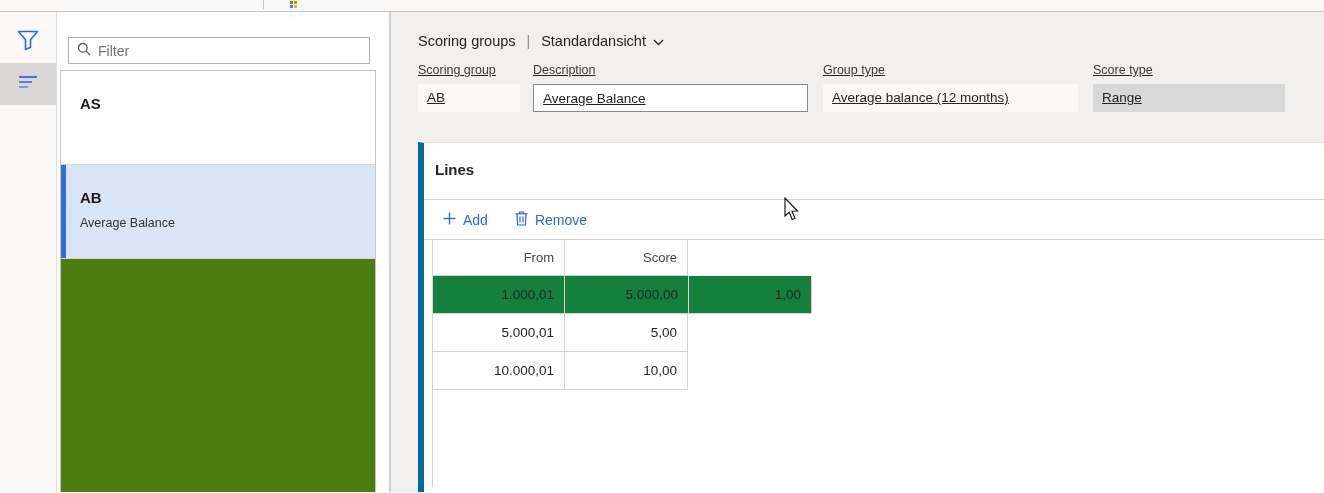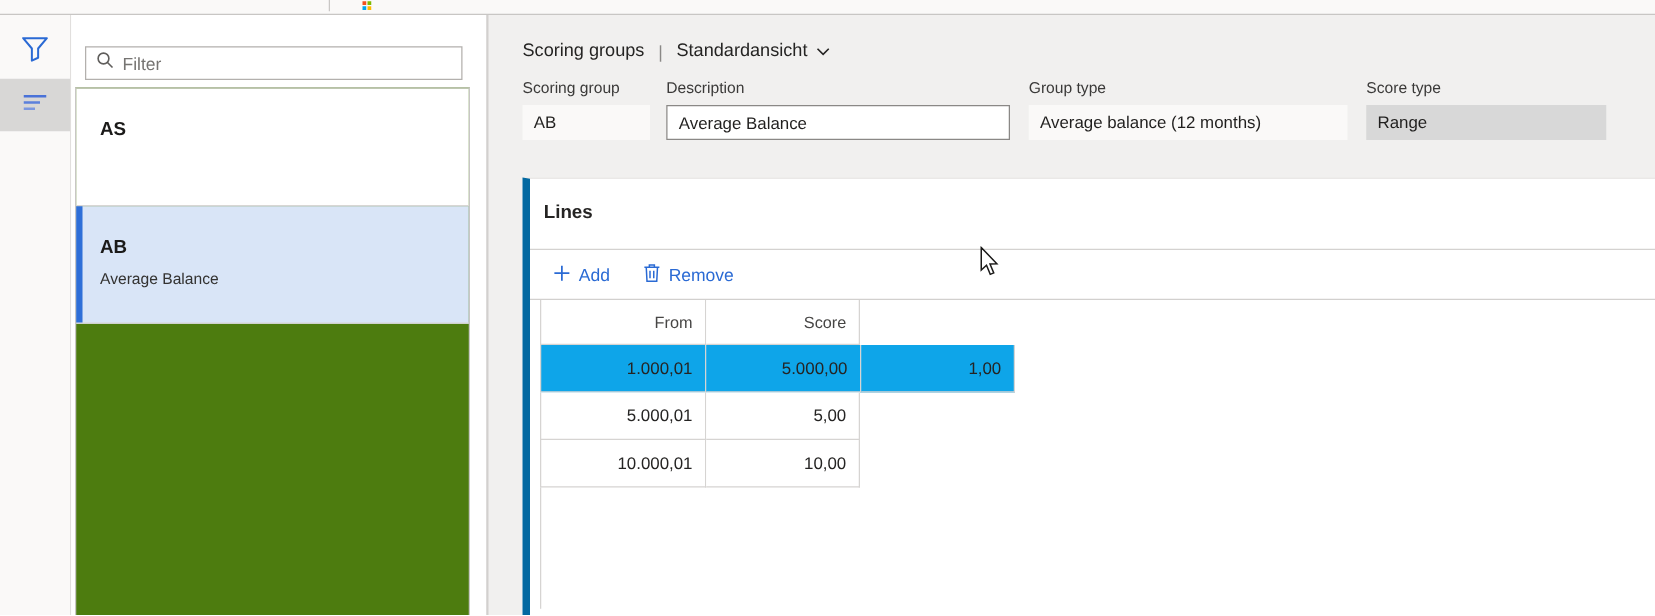--- a/index.html
+++ b/index.html
@@ -39,21 +39,21 @@
 
   .v-divider { width:2px; background:#d2d0ce; flex:none; }
 
   
   .main { flex:1; background:#f1f0ef; position:relative; padding-left:27px; overflow:hidden; }
   .page-header { margin-top:21px; display:flex; align-items:center; font-size:14.5px; color:#252423; }
   .page-header .sep { margin:0 11px; color:#8a8886; font-size:14px; }
   .view-selector { display:flex; gap:7px; cursor:pointer; }
 
   .fields { position:relative; margin-top:14px; height:55px; }
-  .field { position:absolute; top:0; }
+  .field { position:absolute; top:0;text-decoration:underline; }
   .field-label { font-size:12.5px; color:#3b3a39; margin-bottom:7px; }
   .field-value { height:28px; line-height:27px; padding-left:9px; font-size:13.5px; color:#201f1e; }
   .field.f1 { left:0;    width:102px; }
   .field.f2 { left:115px; width:275px; }
   .field.f3 { left:405px; width:255px; }
   .field.f4 { left:675px; width:192px; }
   .field-value.readonly { background:#faf9f8; }
   .field-value.editable { background:#ffffff; border:1px solid #8a8886; }
   .field-value.disabled { background:#d8d8d8; }
 
@@ -68,21 +68,21 @@
   
   .grid { margin-left:8px; width:380px; font-size:13.5px; }
   .grid-row { display:flex; }
   .cell { border-right:1px solid #d6d4d2; border-bottom:1px solid #d6d4d2;
     display:flex; align-items:center; justify-content:flex-end; padding-right:10px; }
   .cell.c1 { width:133px; border-left:1px solid #d6d4d2; }
   .cell.c2 { width:124px; }
   .cell.c3 { width:123px; }
   .grid-header .cell { height:36px; color:#474645; font-size:13px; background:#fff; }
   .grid-body .grid-row .cell { height:38px; color:#252423; background:#fff; }
-  .grid-body .grid-row.selected .cell { background:#0ea5e9; }
+  .grid-body .grid-row.selected .cell { background:#15803d; }
   .grid-empty { height:97px; border-left:1px solid #d6d4d2; }
 
   
   .cursor { position:absolute; left:784px; top:197px; pointer-events:none; }
 </style>
 </head>
 <body>
 
 <div class="top-strip">
   <span class="strip-divider"></span>

